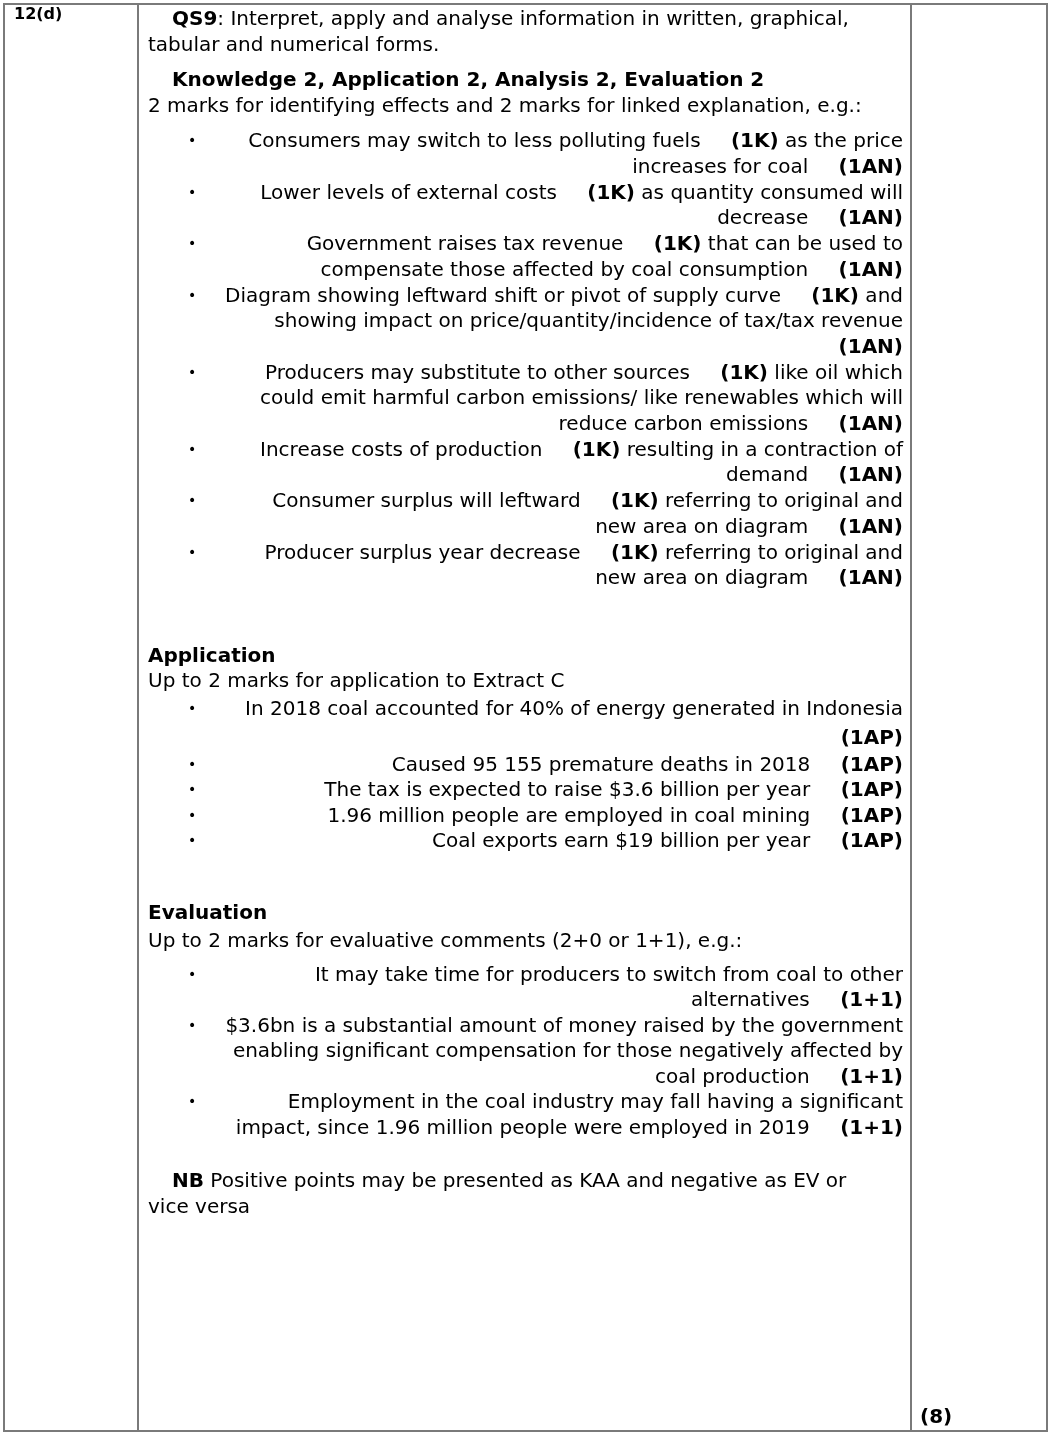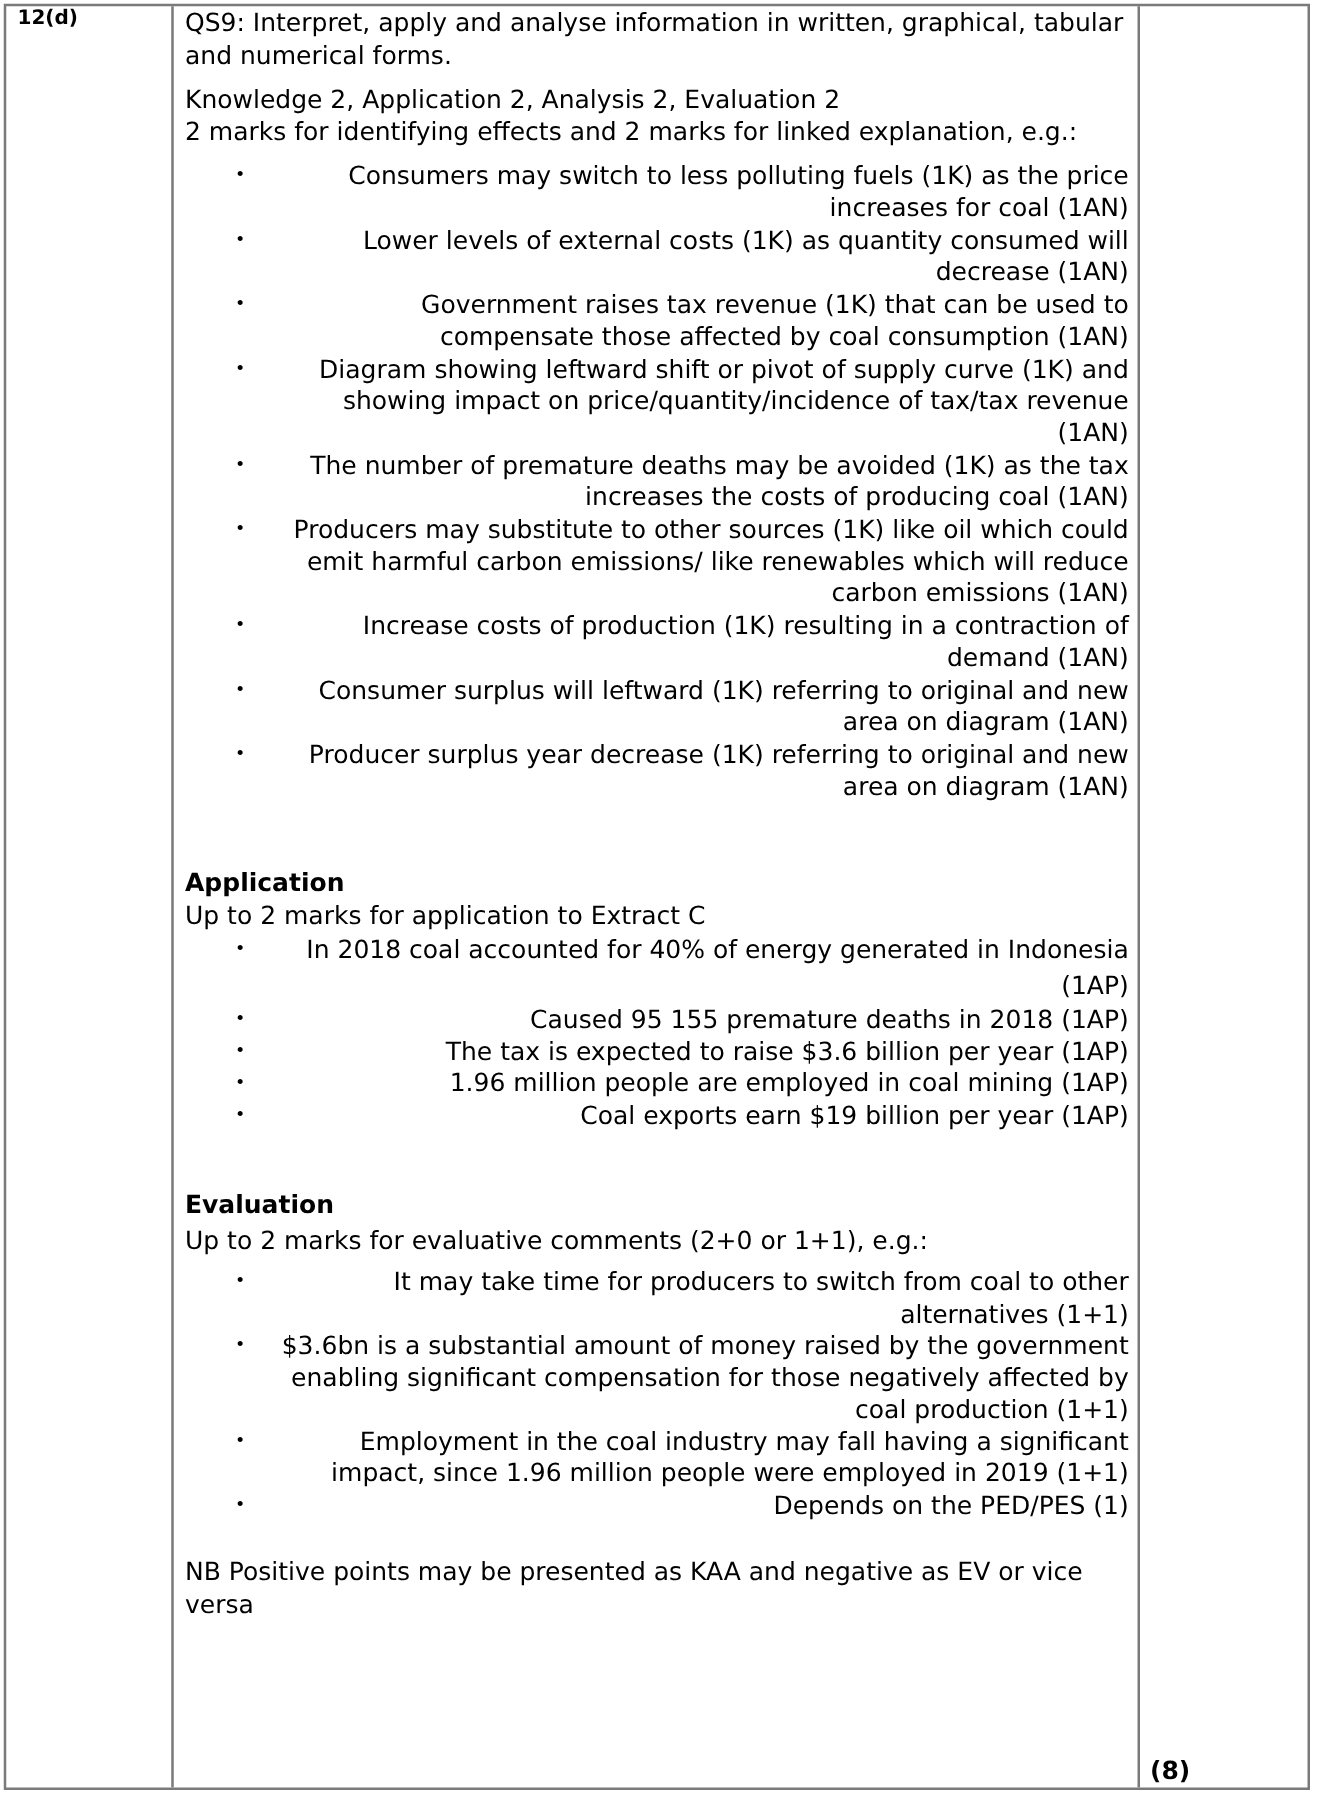--- a/index.html
+++ b/index.html
@@ -7,21 +7,21 @@
          font-family: "DejaVu Sans", sans-serif; color: #000; }
   .tbl { position: absolute; left: 3px; top: 3px; width: 1045px; height: 1429px;
          border: 2px solid #7a7a7a; box-sizing: border-box; }
   .vline { position: absolute; top: 0; bottom: 0; width: 2px; background: #7a7a7a; }
   .v1 { left: 132px; }
   .v2 { left: 905px; }
   .qnum { position: absolute; left: 14px; top: 4px; font-weight: bold; font-size: 16px; }
   .mark { position: absolute; left: 920px; top: 1404px; font-weight: bold; font-size: 20px; }
   .content { position: absolute; left: 148px; top: 6px; width: 755px; font-size: 20px; line-height: 25.5px; }
   p { margin: 0; }
-  .b { font-weight: normal; }
+  .b { font-weight: bold; margin-left: 24px; }
   .h { font-weight: bold; }
   ul { list-style: none; margin: 0; padding: 0; }
   li { position: relative; padding-left: 77px; text-align: right; }
   li::before { content: "•"; position: absolute; left: 40px; top: 0; font-size: 14px; }
   .kaa li { margin-bottom: 0.5px; }
 </style>
 </head>
 <body>
 
 <div class="tbl">
@@ -35,21 +35,20 @@
 <div class="content">
   <p><span class="b">QS9</span><span>: Interpret, apply and analyse information in written, graphical, tabular and numerical forms.</span></p>
   <p class="b" style="margin-top:10px">Knowledge 2, Application 2, Analysis 2, Evaluation 2</p>
 
   <p style="width:720px">2 marks for identifying effects and 2 marks for linked explanation, e.g.:</p>
   <ul class="kaa" style="margin-top:10px" id="kaa-list">
       <li><span>Consumers may switch to less polluting fuels </span><span class="b">(1K)</span><span> as the price increases for coal </span><span class="b">(1AN)</span></li>
       <li><span>Lower levels of external costs </span><span class="b">(1K)</span><span> as quantity consumed will decrease </span><span class="b">(1AN)</span></li>
       <li><span>Government raises tax revenue </span><span class="b">(1K)</span><span> that can be used to compensate those affected by coal consumption </span><span class="b">(1AN)</span></li>
       <li><span>Diagram showing leftward shift or pivot of supply curve </span><span class="b">(1K)</span><span> and showing impact on price/quantity/incidence of tax/tax revenue </span><span class="b">(1AN)</span></li>
-      <li><span>The number of premature deaths may be avoided </span><span class="b">(1K)</span><span> as the tax increases the costs of producing coal </span><span class="b">(1AN)</span></li>
       <li><span>Producers may substitute to other sources </span><span class="b">(1K)</span><span> like oil which could emit harmful carbon emissions/ like renewables which will reduce carbon emissions </span><span class="b">(1AN)</span></li>
       <li><span>Increase costs of production </span><span class="b">(1K)</span><span> resulting in a contraction of demand </span><span class="b">(1AN)</span></li>
       <li><span>Consumer surplus will leftward </span><span class="b">(1K)</span><span> referring to original and new area on diagram </span><span class="b">(1AN)</span></li>
       <li><span>Producer surplus year decrease </span><span class="b">(1K)</span><span> referring to original and new area on diagram </span><span class="b">(1AN)</span></li>
     </ul>
 
   <p class="h" style="margin-top:52px">Application</p>
   <p>Up to 2 marks for application to Extract C</p>
   <ul id="app-list">
       <li style="line-height: 29px;"><span>In 2018 coal accounted for 40% of energy generated in Indonesia </span><span class="b">(1AP)</span></li>
@@ -58,17 +57,16 @@
       <li><span>1.96 million people are employed in coal mining </span><span class="b">(1AP)</span></li>
       <li><span>Coal exports earn $19 billion per year </span><span class="b">(1AP)</span></li>
     </ul>
 
   <p class="h" style="margin-top:46px">Evaluation</p>
   <p style="margin-top:3px">Up to 2 marks for evaluative comments (2+0 or 1+1), e.g.:</p>
   <ul style="margin-top:8px" id="eval-list">
       <li><span>It may take time for producers to switch from coal to other alternatives </span><span class="b">(1+1)</span></li>
       <li><span>$3.6bn is a substantial amount of money raised by the government enabling significant compensation for those negatively affected by coal production </span><span class="b">(1+1)</span></li>
       <li><span>Employment in the coal industry may fall having a significant impact, since 1.96 million people were employed in 2019 </span><span class="b">(1+1)</span></li>
-      <li><span>Depends on the PED/PES </span><span class="b">(1)</span></li>
     </ul>
 
   <p style="margin-top:28px; width:740px"><span class="b">NB</span><span> Positive points may be presented as KAA and negative as EV or vice versa</span></p>
 </div>
 
 </body></html>

